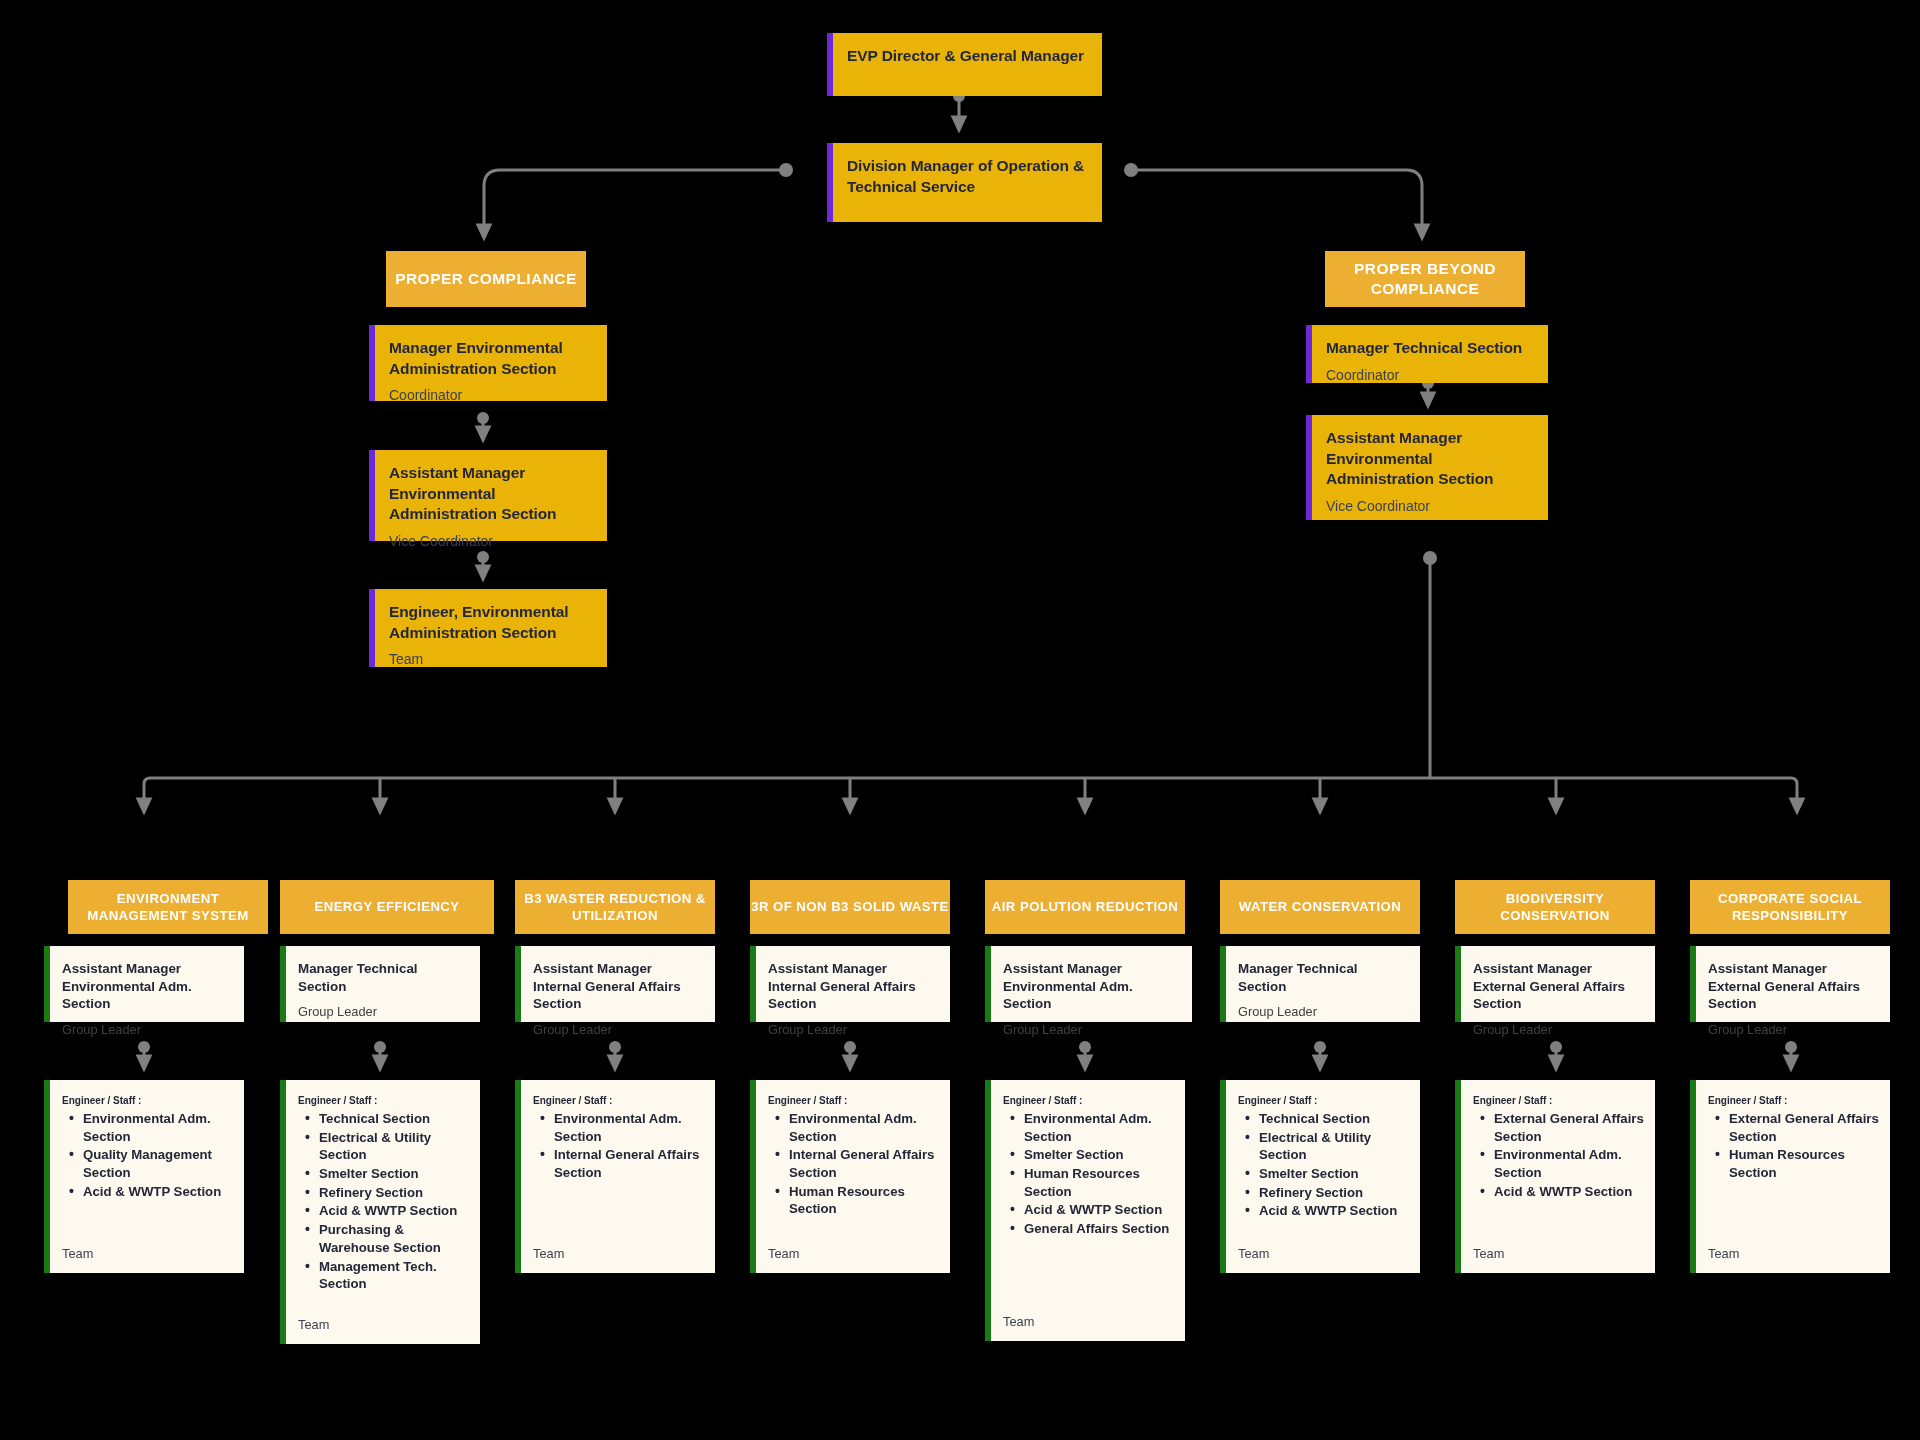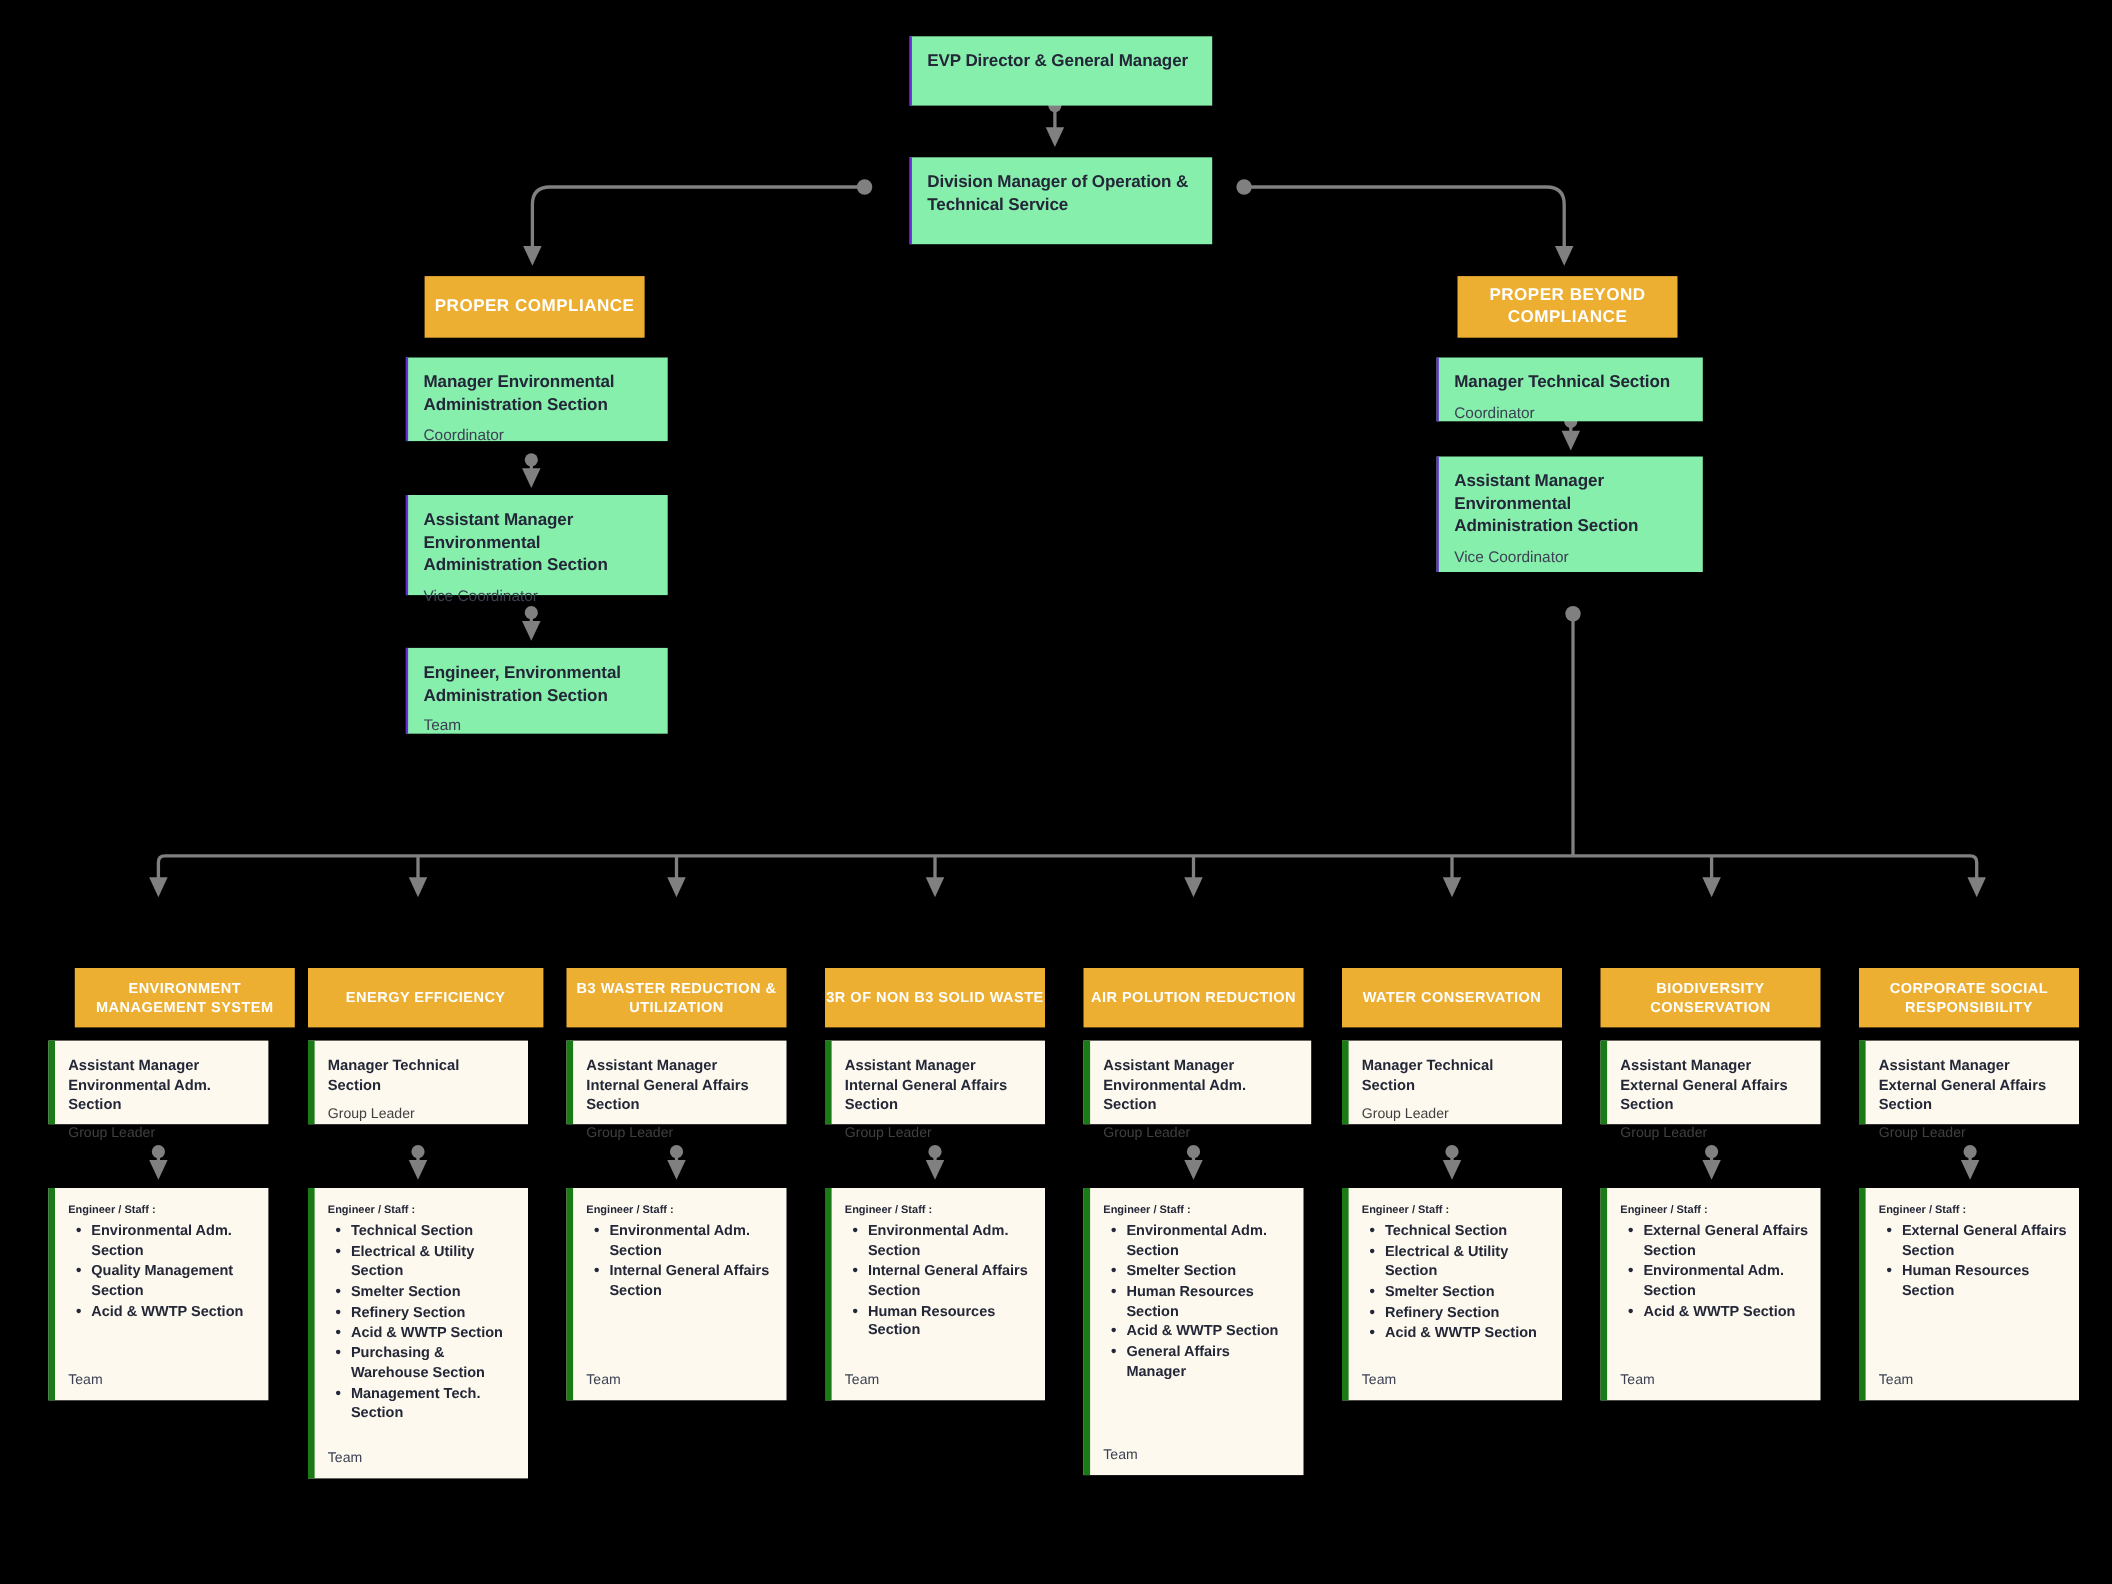--- a/index.html
+++ b/index.html
@@ -26,22 +26,22 @@
     position: absolute;
     left: 0; top: 0;
     width: 1920px;
     height: 1440px;
     pointer-events: none;
   }
 
   
   .card {
     position: absolute;
-    background: #86efac;
-    border-left: 2px solid #6d28d9;
+    background: #eab308;
+    border-left: 6px solid #6d28d9;
     box-sizing: border-box;
     padding: 13px 16px 13px 14px;
   }
   .card .title {
     font-weight: bold;
     font-size: 15.5px;
     line-height: 1.33;
     color: #232738;
     letter-spacing: -0.1px;
   }
@@ -337,21 +337,21 @@
     <div class="title">Assistant Manager Environmental Adm. Section</div>
     <div class="subtitle">Group Leader</div>
   </div>
   <div class="col-staff" style="left:985px; top:1080px; width:200px; height:261px;">
     <div class="staff-head">Engineer / Staff :</div>
     <ul>
         <li>Environmental Adm. Section</li>
         <li>Smelter Section</li>
         <li>Human Resources Section</li>
         <li>Acid &amp; WWTP Section</li>
-        <li>General Affairs Manager</li>
+        <li>General Affairs Section</li>
       </ul>
     <div class="team">Team</div>
   </div>
 
   <div class="banner small" style="left:1220px; top:880px; width:200px; height:54px;">
     <span>WATER CONSERVATION</span>
   </div>
   <div class="col-lead" style="left:1220px; top:946px; width:200px; height:76px;">
     <div class="title">Manager Technical Section</div>
     <div class="subtitle">Group Leader</div>

